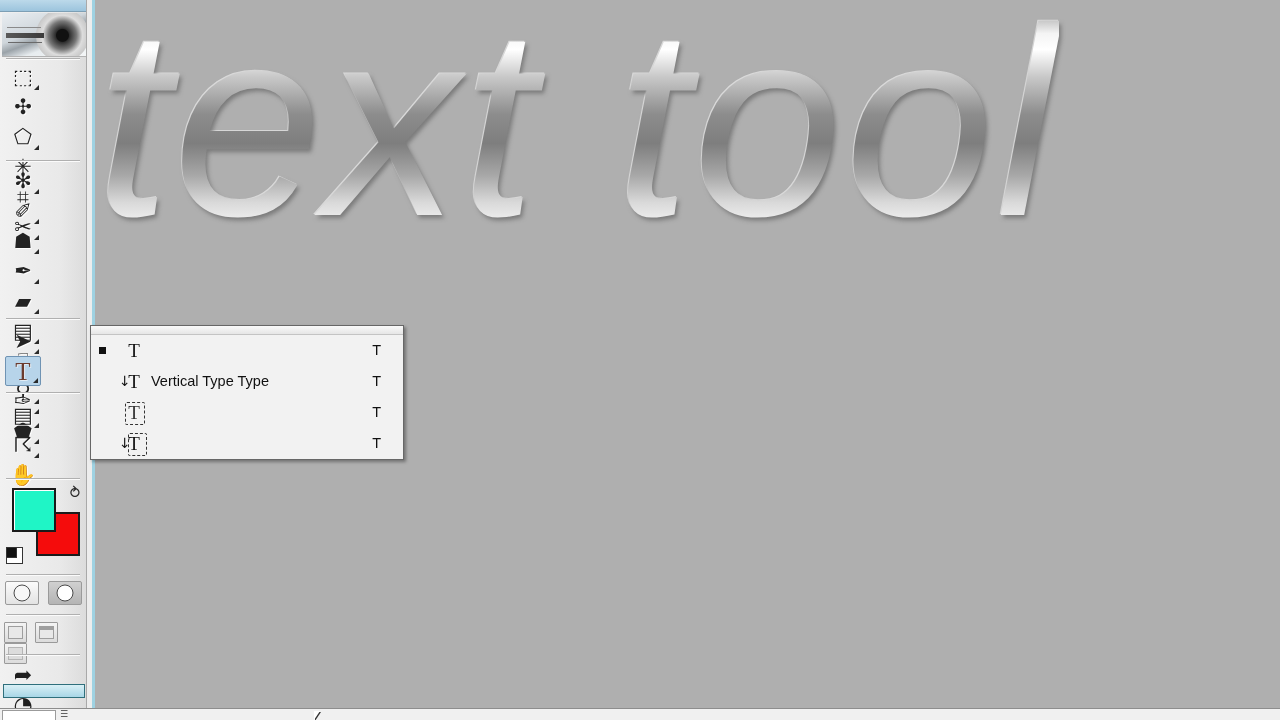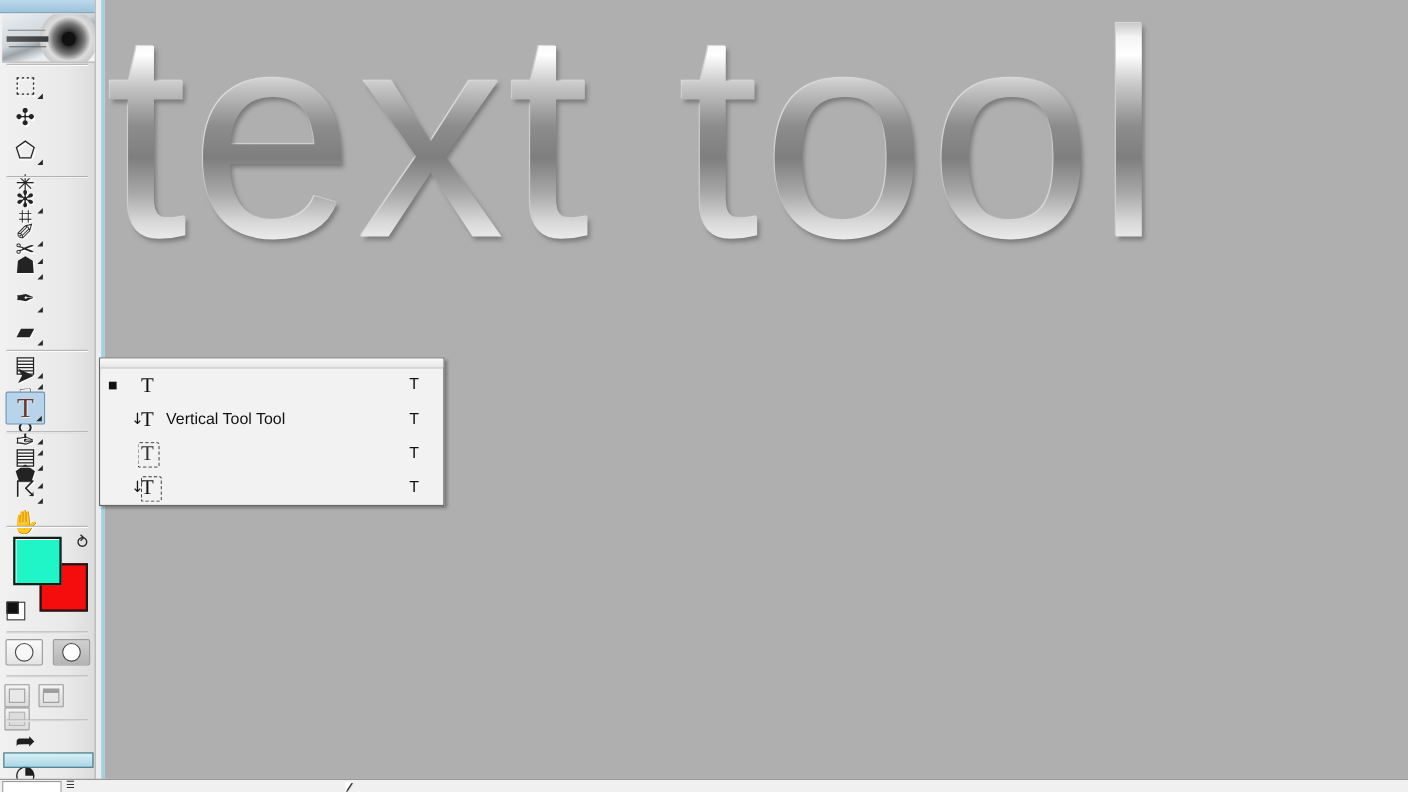--- a/index.html
+++ b/index.html
@@ -7,20 +7,21 @@
     width:1280px;height:720px;overflow:hidden;
     background:#afafaf;
     font-family:"Liberation Sans", sans-serif;
     position:relative;
   }
 
   
   #canvas{
     position:absolute;left:0;top:0;width:1164px;height:709px;
     background:#afafaf;
+    font-style:italic;
   }
 
   
   .chrome-line{
     position:absolute;
     font-family:"Liberation Sans", sans-serif;
     font-weight:400;
     white-space:nowrap;
     color:#9a9a9a;
     -webkit-text-stroke:0px;
@@ -370,21 +371,21 @@
   <div id="flyout-grip"></div>
 
   <div class="menu-item">
     <span class="bullet"></span>
     <span class="m-icon">T</span>
     <span class="m-key">T</span>
   </div>
 
   <div class="menu-item">
     <span class="m-icon vert">T</span>
-    <span class="m-label">Vertical Tool Tool</span>
+    <span class="m-label">Vertical Type Type</span>
     <span class="m-key">T</span>
   </div>
 
   <div class="menu-item">
     <span class="m-icon mask">T</span>
     <span class="m-key">T</span>
   </div>
 
   <div class="menu-item">
     <span class="m-icon vert maskvert">T</span>

